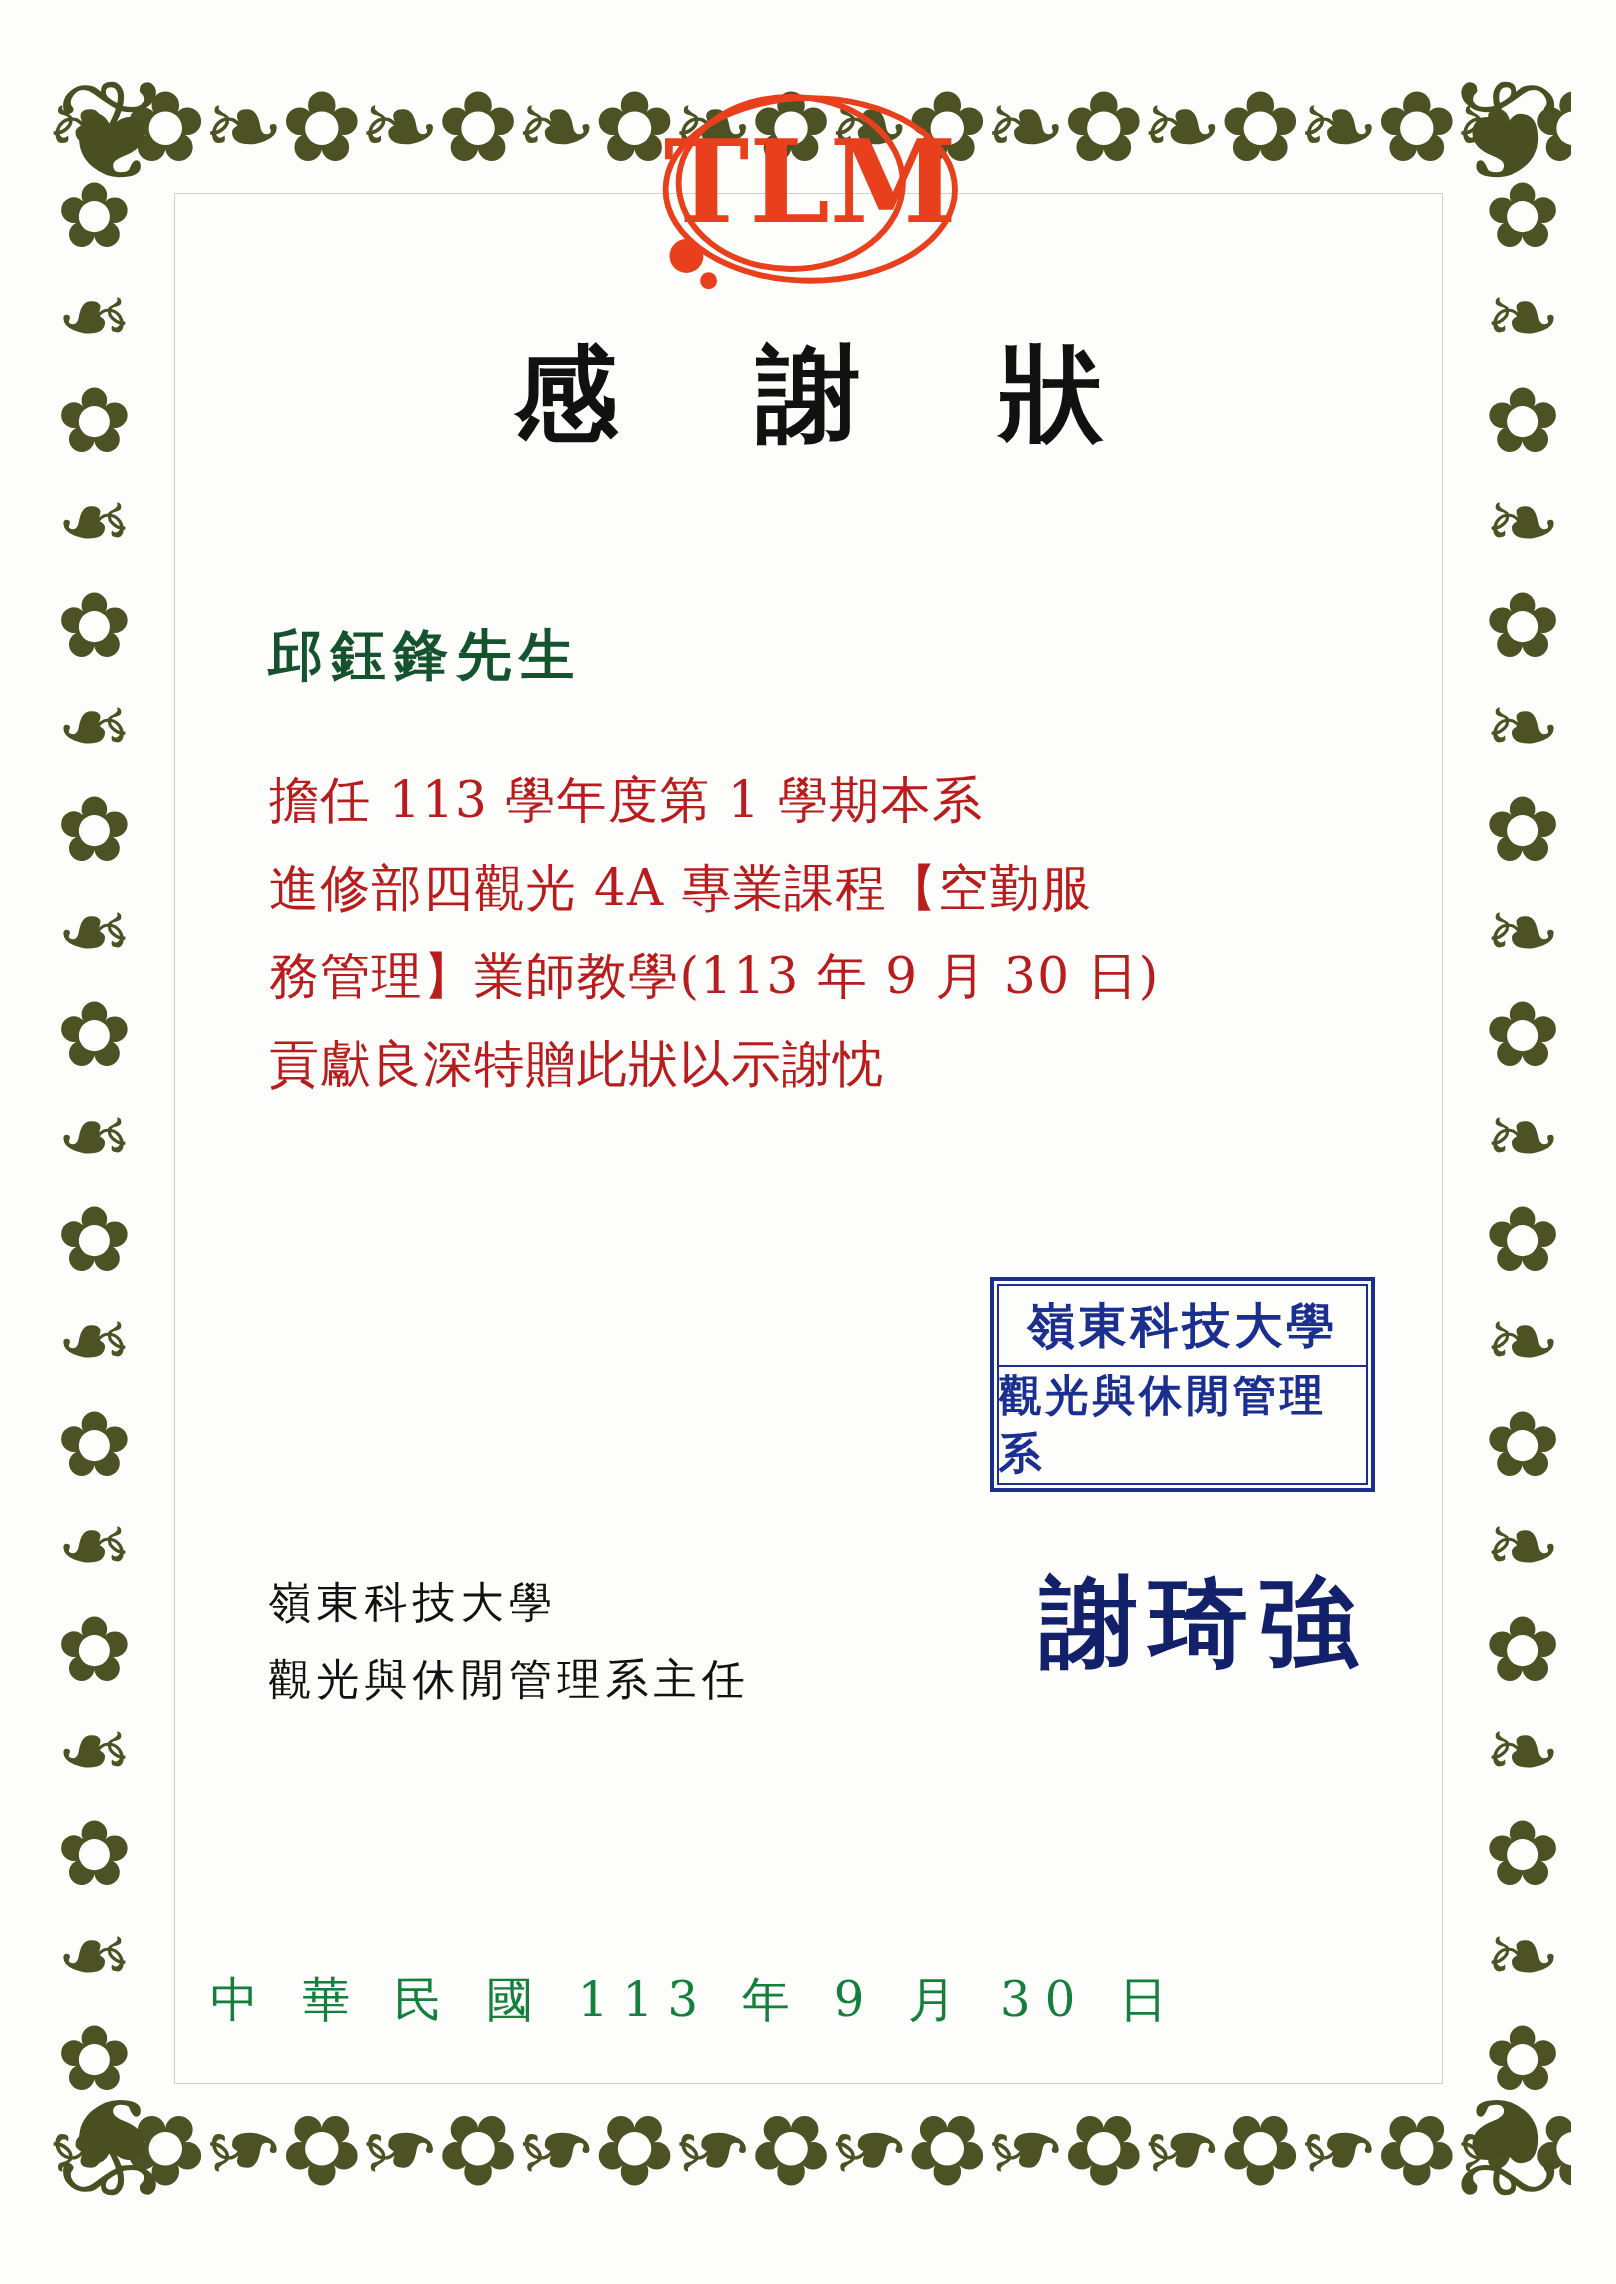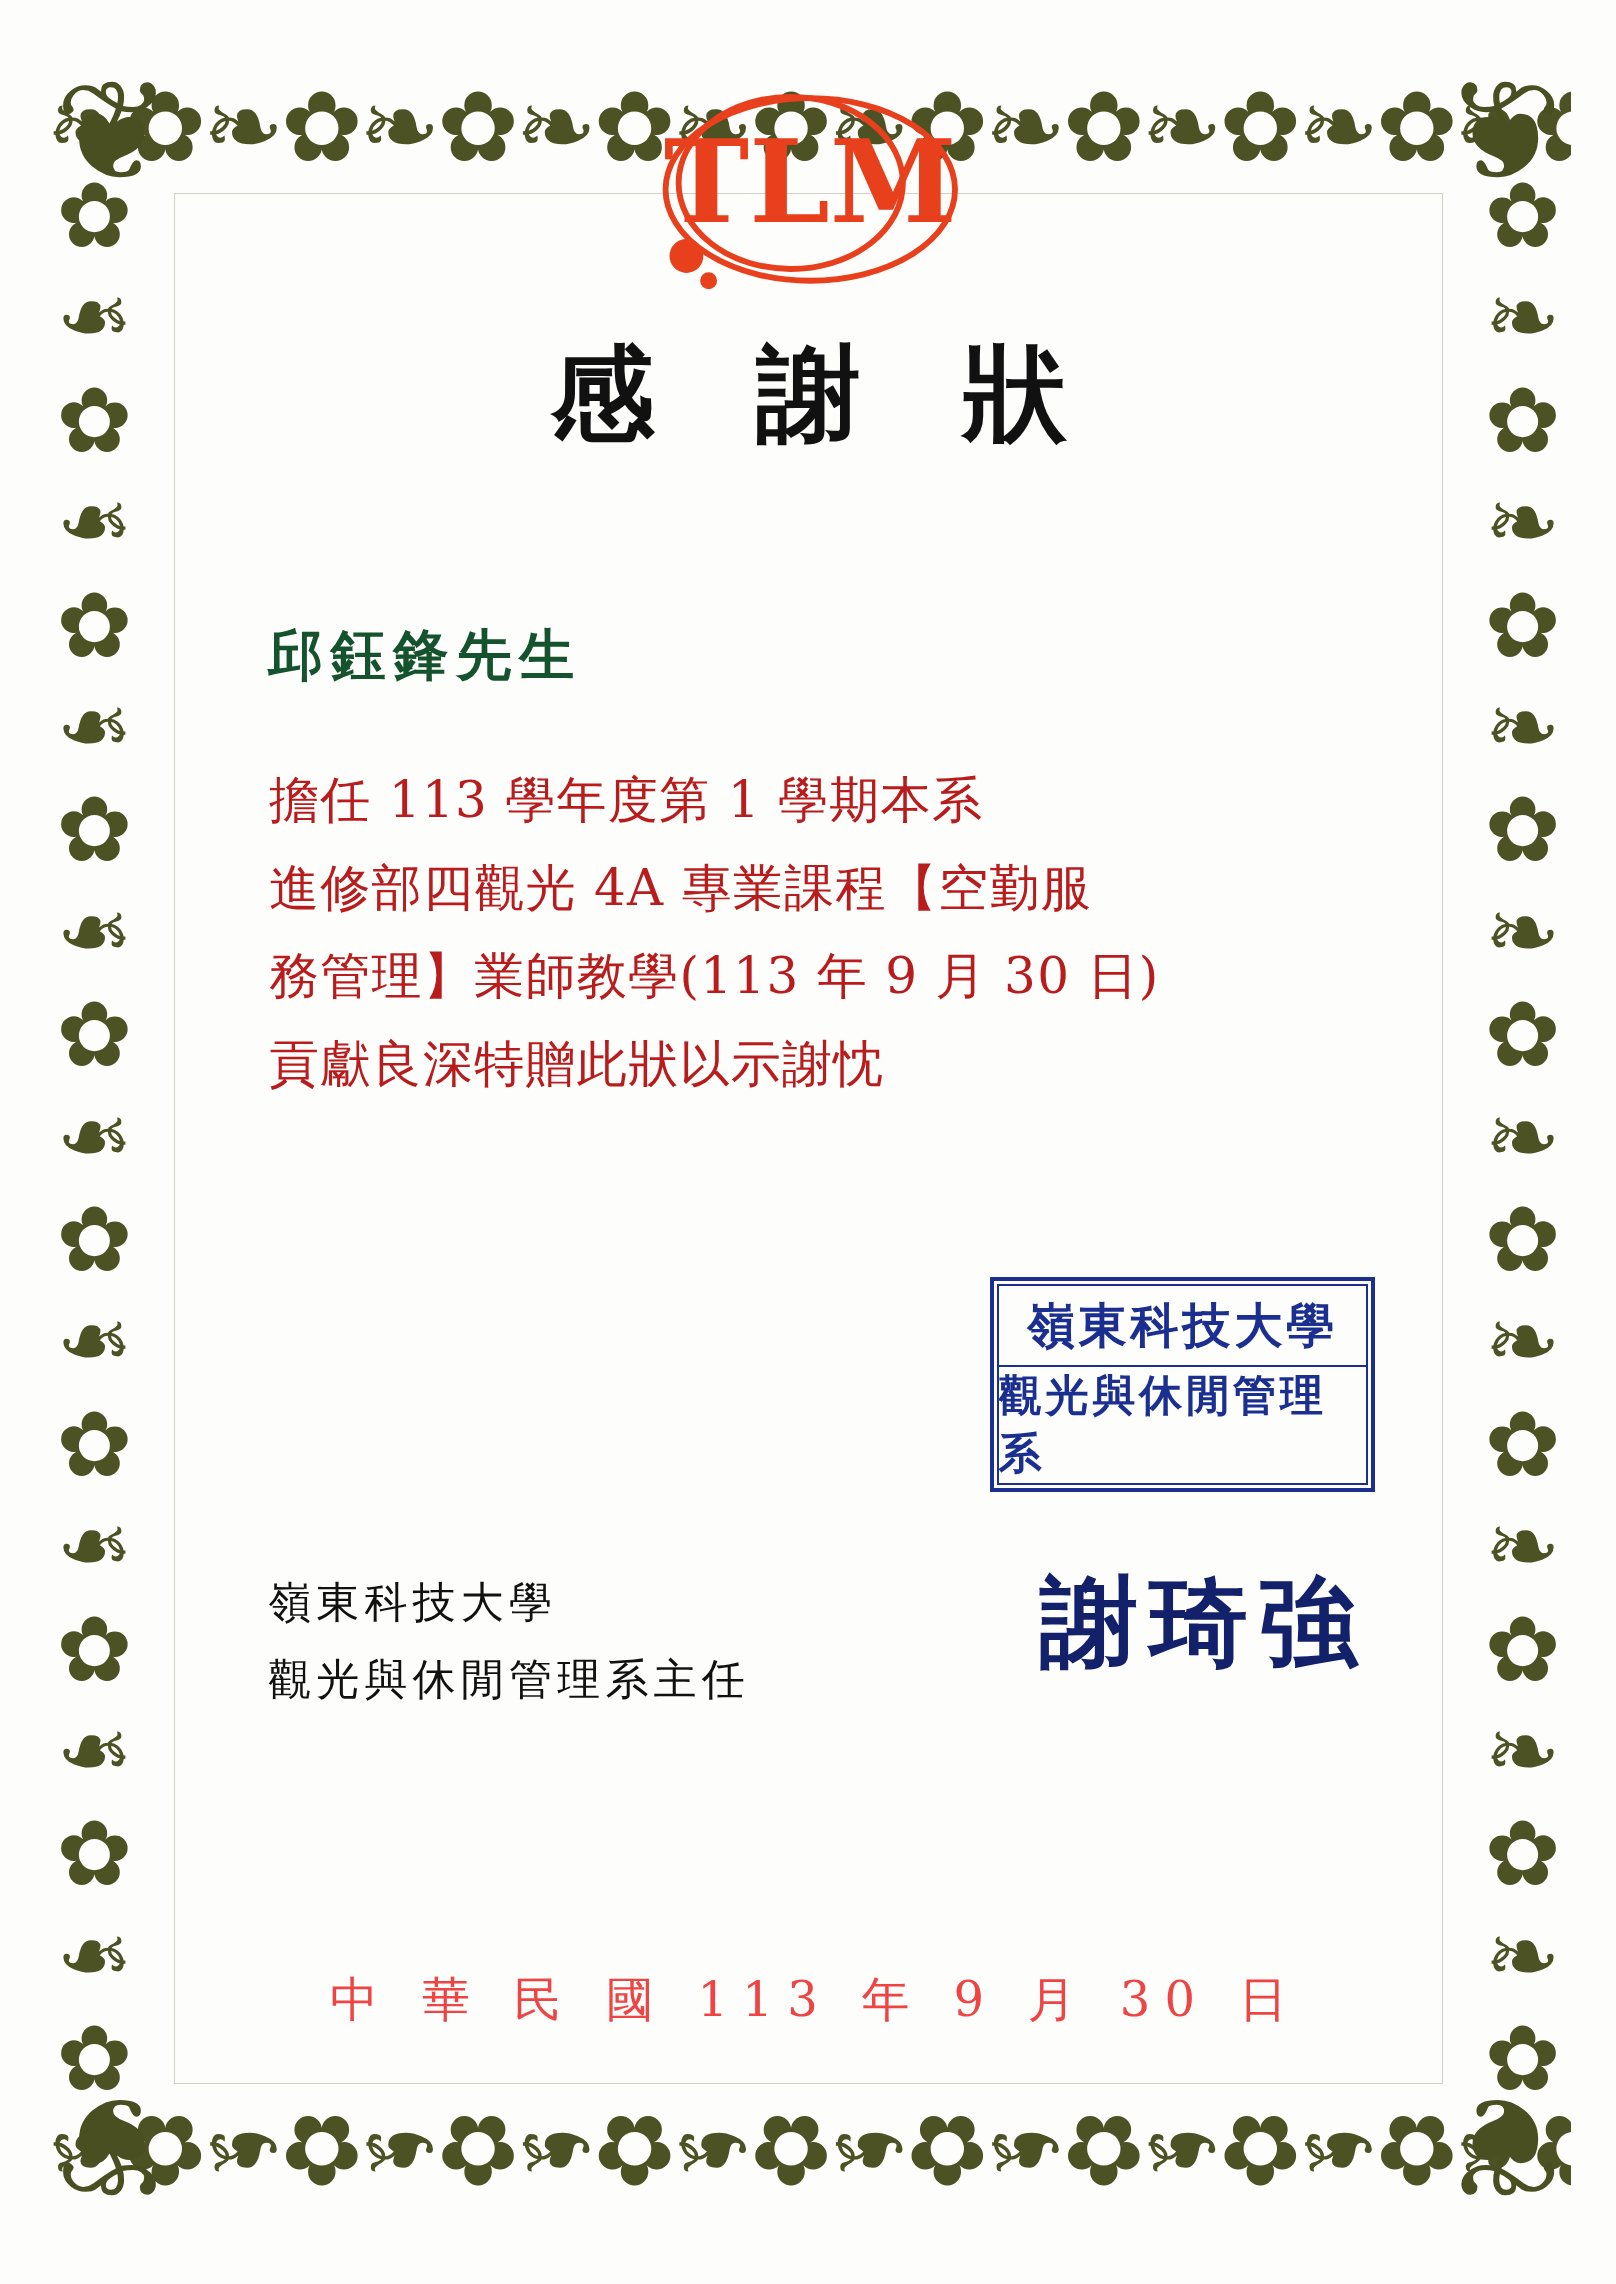--- a/index.html
+++ b/index.html
@@ -106,21 +106,21 @@
   }
   .logo-svg { display: block; }
 
   
   .cert-title {
     position: absolute;
     left: 0;
     right: 0;
     top: 248px;
     text-align: center;
-    font-family: Liberation Serif, serif;
+    font-family: Liberation Mono, monospace;
     font-size: 104px;
     font-weight: bold;
     letter-spacing: 38px;
     text-indent: 38px;
     color: #111111;
   }
 
   
   .recipient {
     position: absolute;
@@ -203,25 +203,24 @@
     font-family: "DejaVu Serif", "Liberation Serif", serif;
     text-align: right;
   }
 
   
   .date-line {
     position: absolute;
     left: 0;
     right: 0;
     top: 1890px;
-    text-align: center;
     font-size: 48px;
     letter-spacing: 14.3px;
     text-indent: 14.3px;
-    color: #ef4444;
+    color: #15803d;
   }
 </style>
 </head>
 <body>
 
 <div class="page">
 
   <div class="border-frame">
     <div class="orn-edge orn-top">❧✿❧✿❧✿❧✿❧✿❧✿❧✿❧✿❧✿❧✿❧✿❧✿❧✿❧✿❧✿❧✿❧✿❧✿❧✿❧✿❧✿❧✿</div>
     <div class="orn-edge orn-bottom">❧✿❧✿❧✿❧✿❧✿❧✿❧✿❧✿❧✿❧✿❧✿❧✿❧✿❧✿❧✿❧✿❧✿❧✿❧✿❧✿❧✿❧✿</div>

